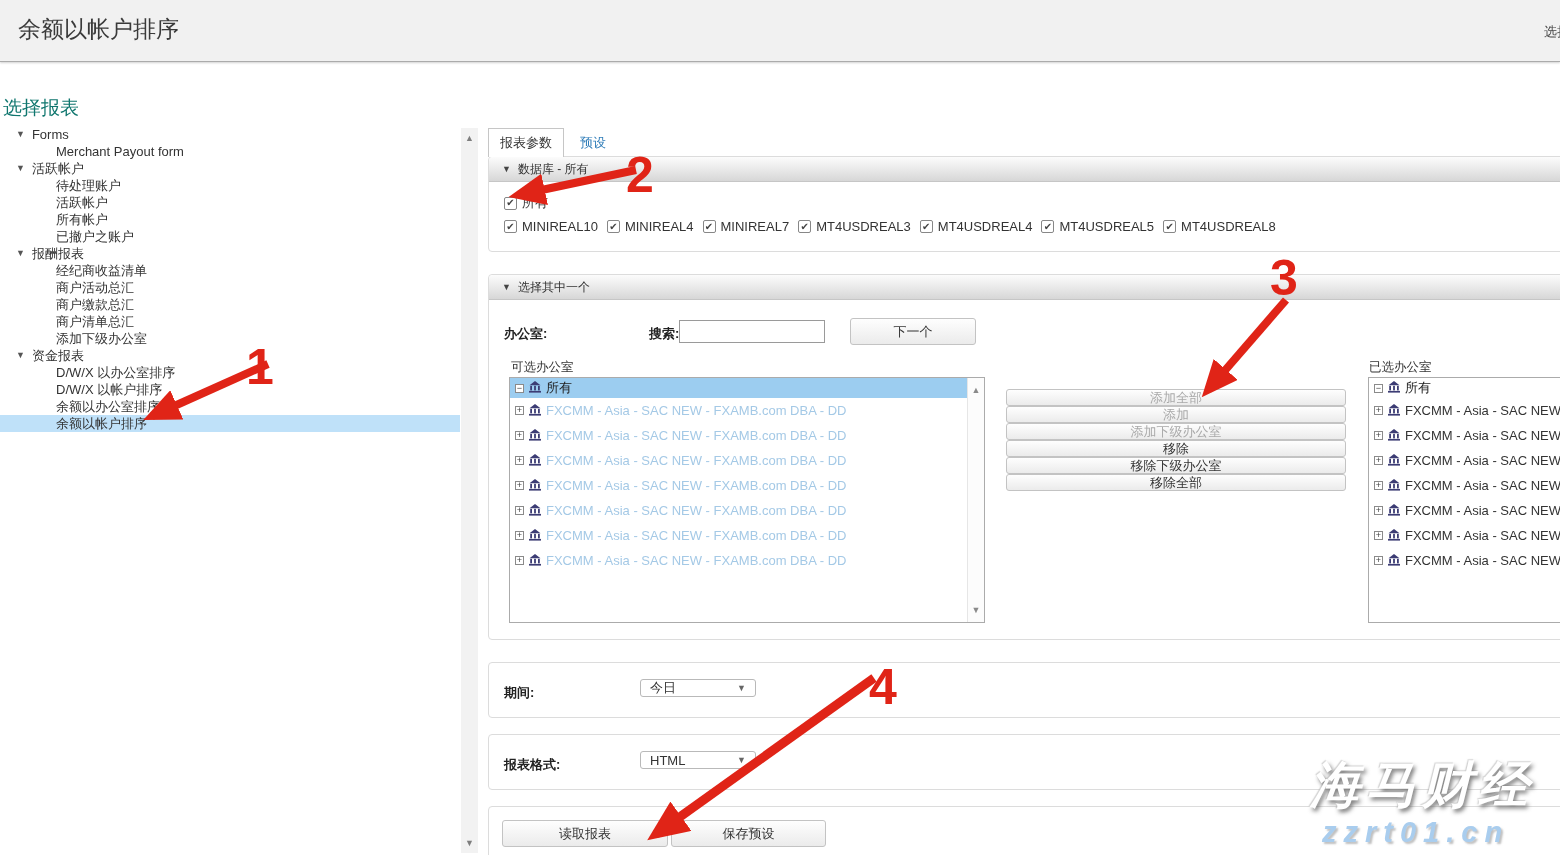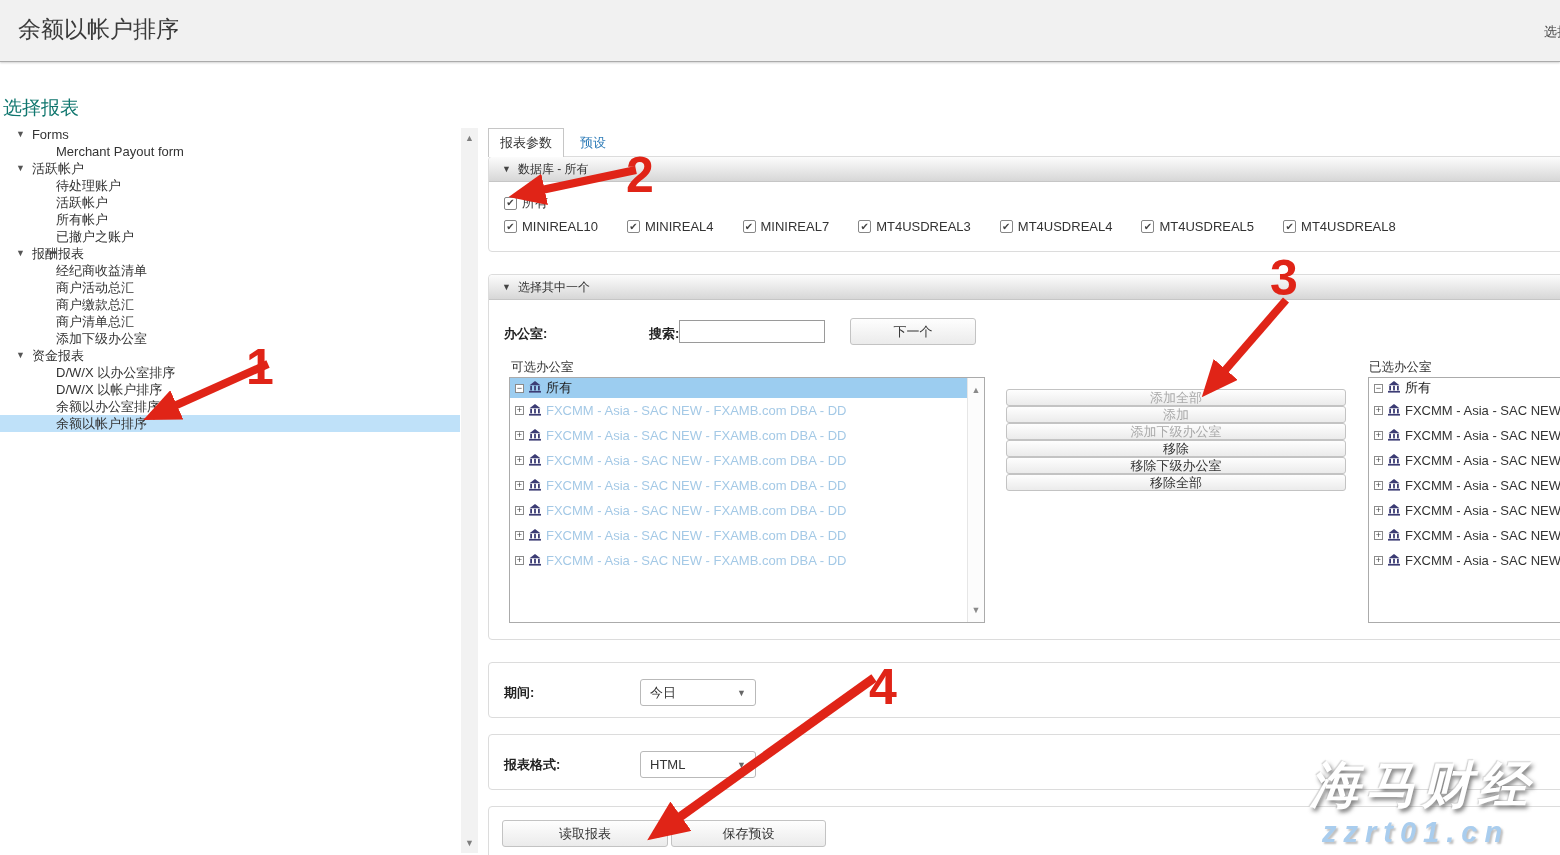--- a/index.html
+++ b/index.html
@@ -51,21 +51,21 @@
     align-items:center; padding-left:13px; font-size:12px; color:#333; gap:7px; }
   .section-header .tri { font-size:9px; color:#444; }
 
   
   .cbrow { display:flex; align-items:center; gap:5px; font-size:13px; color:#333; }
   .cb { width:13px; height:13px; border:1px solid #878787; border-radius:2px;
     background:#fff; display:inline-flex; align-items:center; justify-content:center;
     flex:none; }
   .cb.checked::before { content:'\2714'; font-size:10px; color:#444; line-height:1; }
   .db-all { position:absolute; left:15px; top:37px; }
-  .db-list { position:absolute; left:15px; top:62px; display:flex; gap:29px;text-align:center; }
+  .db-list { position:absolute; left:15px; top:62px; display:flex; gap:9px;text-align:center; }
 
   
   .lbl-b { position:absolute; font-size:13px; font-weight:bold; color:#222; }
   .search-input { position:absolute; left:190px; top:45px; width:146px; height:23px;
     border:1px solid #9a9a9a; font-size:13px; padding:0 4px; outline:none; }
   .btn { border:1px solid #c3c3c3; border-radius:3px;
     background:linear-gradient(#fefefe,#ebebeb); font-size:13px; color:#333;
     display:flex; align-items:center; justify-content:center; cursor:default; }
   .btn.disabled { color:#a9a9a9; }
   .next-btn { position:absolute; left:361px; top:43px; width:126px; height:27px; }
@@ -88,21 +88,21 @@
   .list-scroll { position:absolute; right:0; top:0; width:17px; height:100%;
     background:#fcfcfc; border-left:1px solid #e6e6e6; }
   .list-scroll .up, .list-scroll .dn { position:absolute; left:0; width:16px;
     height:16px; font-size:9px; color:#8a8a8a; text-align:center; line-height:16px; }
   .list-scroll .up { top:4px; } .list-scroll .dn { bottom:4px; }
 
   .transfer { position:absolute; left:517px; top:114px; width:340px; }
   .transfer .btn { width:340px; height:17px; }
 
   
-  .selectbox { position:absolute; left:151px; top:16px; width:116px; height:27px;
+  .selectbox { position:absolute; left:151px; top:16px; width:116px; height:18px;
     border:1px solid #b9b9b9; border-radius:3px; background:#fff; display:flex;
     align-items:center; justify-content:space-between; padding:0 9px;
     font-size:13px; color:#333; }
   .selectbox .caret { font-size:9px; color:#666; }
   .panel-period .lbl-b, .panel-format .lbl-b { left:15px; top:21px; }
 
   
   .load-btn { position:absolute; left:13px; top:13px; width:166px; height:27px; }
   .save-btn { position:absolute; left:182px; top:13px; width:155px; height:27px; }
 

